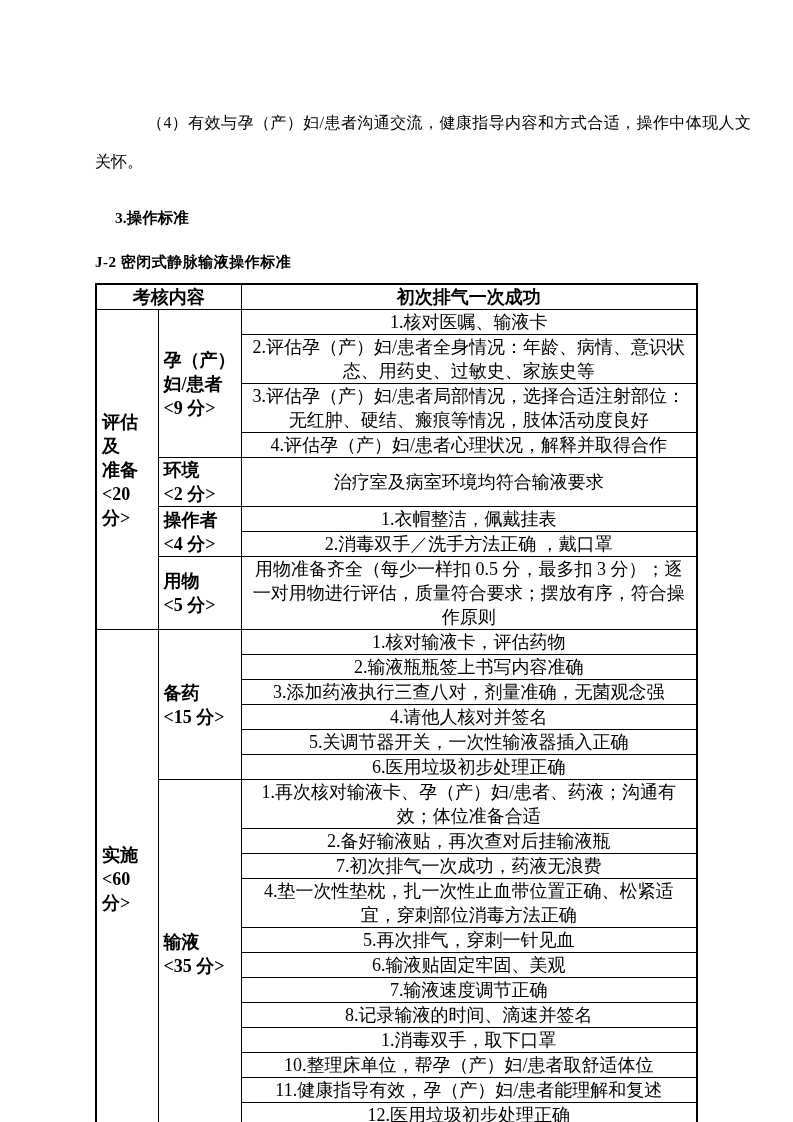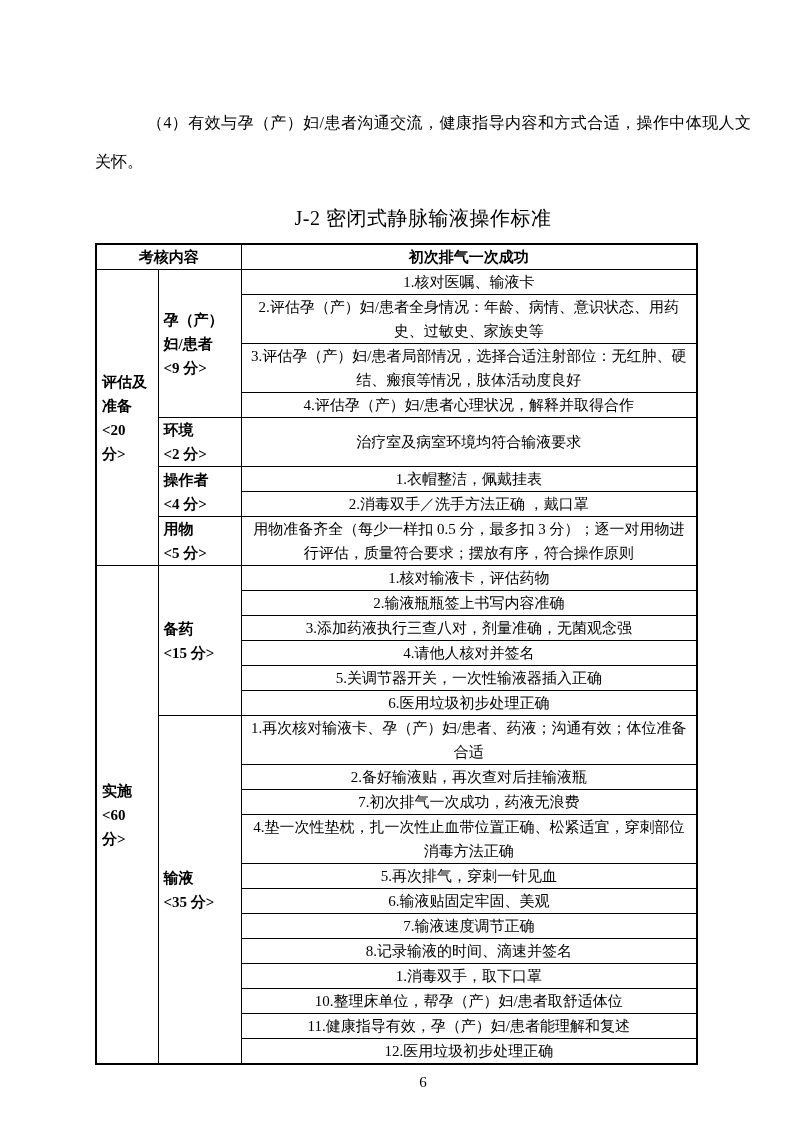--- a/index.html
+++ b/index.html
@@ -24,37 +24,36 @@
     text-indent: 52px;
     margin: 0;
     text-align: justify;
   }
   .section-heading {
     font-size: 15.5px;
     font-weight: bold;
     margin: 27px 0 0 20px;
   }
   .table-title {
-    font-size: 20px;
-    font-weight: normal;
-    text-align: center;
+    font-size: 15px;
+    font-weight: bold;
     margin: 24px 0 11px 0;
     letter-spacing: 0.5px;
   }
   table.std {
     border-collapse: collapse;
     table-layout: fixed;
     width: 603px;
     border: 2px solid #000;
   }
   table.std col.c1 { width: 62px; }
   table.std col.c2 { width: 83px; }
   table.std th, table.std td {
     border: 1px solid #000;
-    font-size: 15px;
+    font-size: 18px;
     line-height: 24px;
     padding: 0 5px;
     vertical-align: middle;
     overflow: hidden;
   }
   table.std th {
     text-align: center;
     font-weight: bold;
     height: 23px;
     padding: 0 2px;
@@ -74,20 +73,21 @@
     margin-top: 9px;
   }
 </style>
 </head>
 <body>
 
 <div class="page">
 
   <p class="para">（4）有效与孕（产）妇/患者沟通交流，健康指导内容和方式合适，操作中体现人文关怀。</p>
 
+  <div class="section-heading">3.操作标准</div>
 
   <div class="table-title">J-2  密闭式静脉输液操作标准</div>
 
   <table class="std">
     <colgroup>
         <col class="c1">
         <col class="c2">
         <col class="c3">
       </colgroup>
     <thead>

